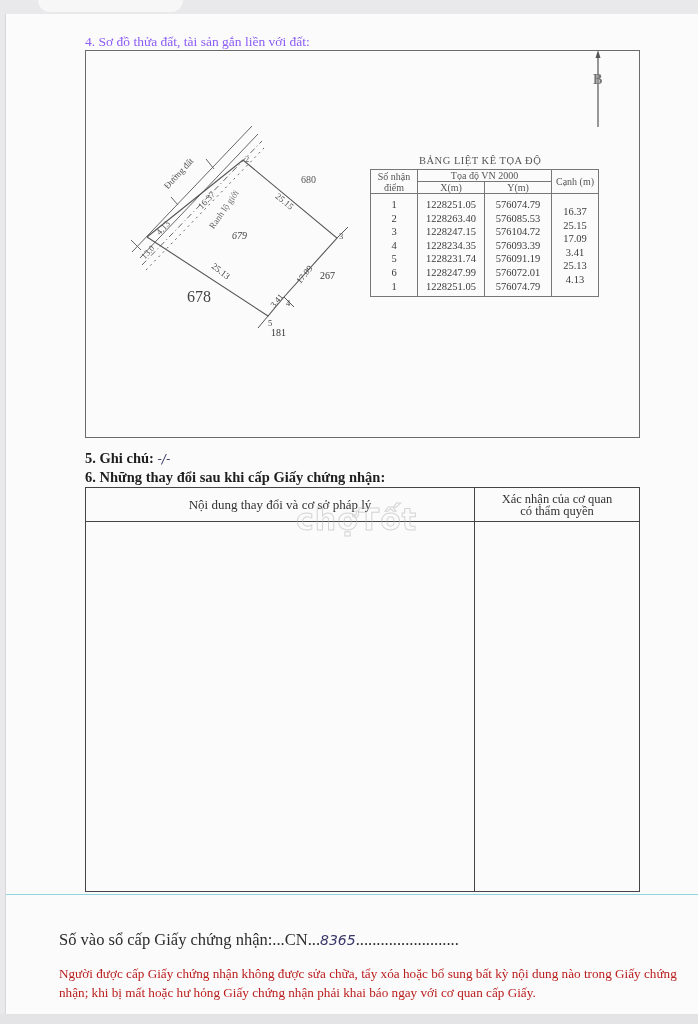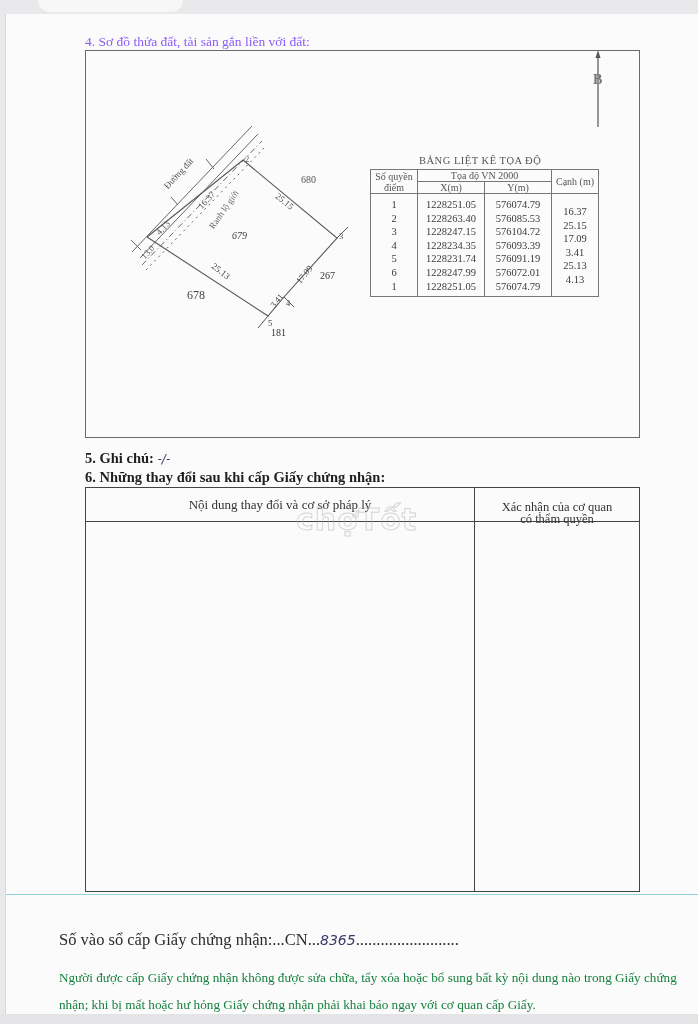--- a/index.html
+++ b/index.html
@@ -32,25 +32,25 @@
     border:1px solid #777; padding:0 3px; text-align:center; font-weight:normal; line-height:11px;
   }
   table.coords th { color:#555; font-size:10px; }
   table.coords .body td { border-top:none; border-bottom:none; vertical-align:top; padding-top:4px; padding-bottom:3px; }
   table.coords .body .stack div { height:13.6px; line-height:13.6px; }
   table.coords .body .edges div { height:13.6px; line-height:13.6px; }
   .box6 { left:79px; top:473px; width:553px; height:403px; border:1.3px solid #444; }
   .box6 .divv { position:absolute; left:388px; top:0; bottom:0; border-left:1.2px solid #444; }
   .box6 .divh { position:absolute; left:0; right:0; top:33px; border-top:1.2px solid #444; }
   .h6a { position:absolute; left:0; width:388px; top:0; height:33px; display:flex; align-items:center; justify-content:center; font-size:13px; color:#333; }
-  .h6b { position:absolute; left:389px; right:0; top:8px; height:33px; display:flex; flex-direction:column; align-items:center; justify-content:center; font-size:12.5px; color:#333; line-height:12px; text-align:center; }
+  .h6b { position:absolute; left:389px; right:0; top:0; height:33px; display:flex; flex-direction:column; align-items:center; justify-content:center; font-size:12.5px; color:#333; line-height:12px; text-align:center; }
   .watermark { position:absolute; left:290px; top:488px; font-family:"DejaVu Sans",sans-serif; font-size:30px; font-weight:bold; color:transparent; -webkit-text-stroke:1px rgba(180,180,180,0.55); letter-spacing:1px; }
   .cyan-line { position:absolute; left:0; width:698px; top:880px; border-top:1.5px solid #8fd3dc; }
   .footer1 { left:53px; top:916px; font-size:16.5px; color:#2c2c2c; white-space:nowrap; }
-  .footer2 { left:53px; top:950px; font-size:13.2px; color:#15803d; line-height:27px; width:620px; }
+  .footer2 { left:53px; top:950px; font-size:13.2px; color:#b91c1c; line-height:19px; width:620px; }
   .hand { font-family:"DejaVu Sans",sans-serif; font-style:italic; color:#3a3a6a; }
   .bottom-bar { position:absolute; left:0; top:1014px; width:698px; height:10px; background:#e4e4e6; }
 </style>
 </head>
 <body>
 
 <div class="tab-top"></div>
 
 <div class="page">
 
@@ -78,21 +78,21 @@
     <polyline points="141,223 237,146 331,224 278,283 262,302 141,223" fill="none" stroke="#555" stroke-width="1.1"></polyline>
     <line x1="331" y1="224" x2="342" y2="213" stroke="#555" stroke-width="1"></line>
     <line x1="278" y1="283" x2="288" y2="293" stroke="#555" stroke-width="1"></line>
     <line x1="262" y1="302" x2="252" y2="314" stroke="#555" stroke-width="1"></line>
   </svg>
 
   <div class="abs" style="left:587px;top:58px;font-size:14px;font-weight:bold;color:#777;">B</div>
   <div class="abs" style="left:295px;top:160px;font-size:10px;color:#555;">680</div>
   <div class="abs" style="left:226px;top:216px;font-size:10px;color:#444;font-style:italic;">679</div>
   <div class="abs" style="left:314px;top:256px;font-size:10px;color:#333;">267</div>
-  <div class="abs" style="left:181px;top:274px;font-size:12px;color:#444;">678</div>
+  <div class="abs" style="left:181px;top:274px;font-size:16px;color:#444;">678</div>
   <div class="abs" style="left:265px;top:313px;font-size:10px;color:#333;">181</div>
 
   <div class="abs" style="left:156px;top:170px;font-size:9px;color:#555;transform:rotate(-47deg);transform-origin:left top;white-space:nowrap;">Đường đất</div>
   <div class="abs" style="left:190px;top:190px;font-size:9px;color:#555;transform:rotate(-47deg);transform-origin:left top;white-space:nowrap;">16.37</div>
   <div class="abs" style="left:201px;top:211px;font-size:9px;color:#666;transform:rotate(-55deg);transform-origin:left top;white-space:nowrap;">Ranh lộ giới</div>
   <div class="abs" style="left:148px;top:216px;font-size:9px;color:#555;transform:rotate(-47deg);transform-origin:left top;white-space:nowrap;">4.13</div>
   <div class="abs" style="left:133px;top:240px;font-size:8.5px;color:#555;transform:rotate(-47deg);transform-origin:left top;white-space:nowrap;">13.0</div>
   <div class="abs" style="left:274px;top:177px;font-size:9px;color:#555;transform:rotate(40deg);transform-origin:left top;white-space:nowrap;">25.15</div>
   <div class="abs" style="left:288px;top:265px;font-size:9px;color:#444;transform:rotate(-50deg);transform-origin:left top;white-space:nowrap;">17.09</div>
   <div class="abs" style="left:262px;top:289px;font-size:8.5px;color:#444;transform:rotate(-50deg);transform-origin:left top;white-space:nowrap;">3.41</div>
@@ -100,21 +100,21 @@
 
   <div class="abs" style="left:239px;top:140px;font-size:8.5px;color:#666;">2</div>
   <div class="abs" style="left:333px;top:217px;font-size:8.5px;color:#555;">3</div>
   <div class="abs" style="left:280px;top:284px;font-size:8.5px;color:#444;">4</div>
   <div class="abs" style="left:262px;top:304px;font-size:8.5px;color:#444;">5</div>
 
   <div class="abs coord-title" style="left:413px;top:141px;">BẢNG LIỆT KÊ TỌA ĐỘ</div>
   <table class="coords">
     <tbody>
         <tr>
-      <th rowspan="2" style="width:40px;"><span>Số quyền điểm</span></th>
+      <th rowspan="2" style="width:40px;"><span>Số nhận điểm</span></th>
       <th colspan="2">Tọa độ VN 2000</th>
       <th rowspan="2" style="width:40px;">Cạnh (m)</th>
     </tr>
     <tr>
       <th style="width:60px;">X(m)</th>
       <th style="width:60px;margin-top:25px;">Y(m)</th>
     </tr>
     <tr class="body" style="border-bottom:1px solid #777;">
       <td class="stack" style="border-bottom:1px solid #777;">
         <div>1</div>

